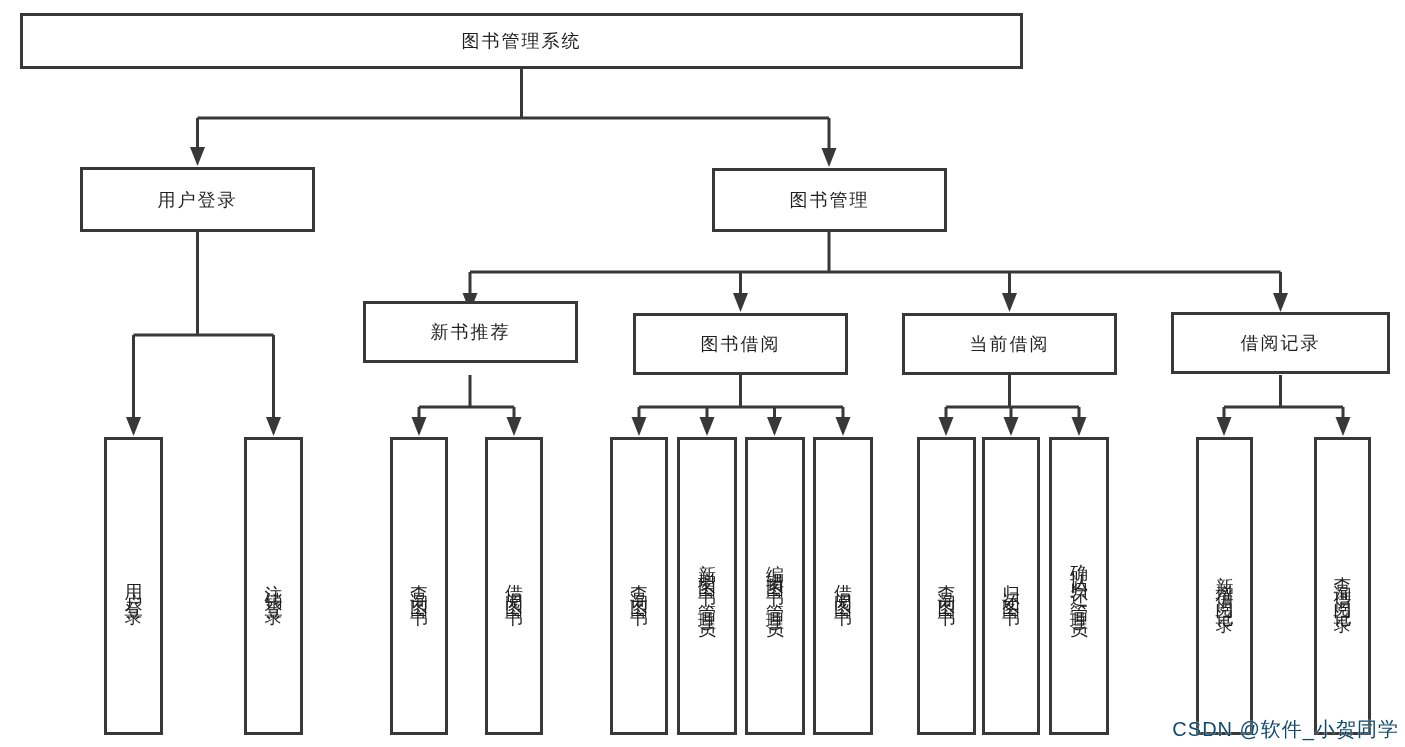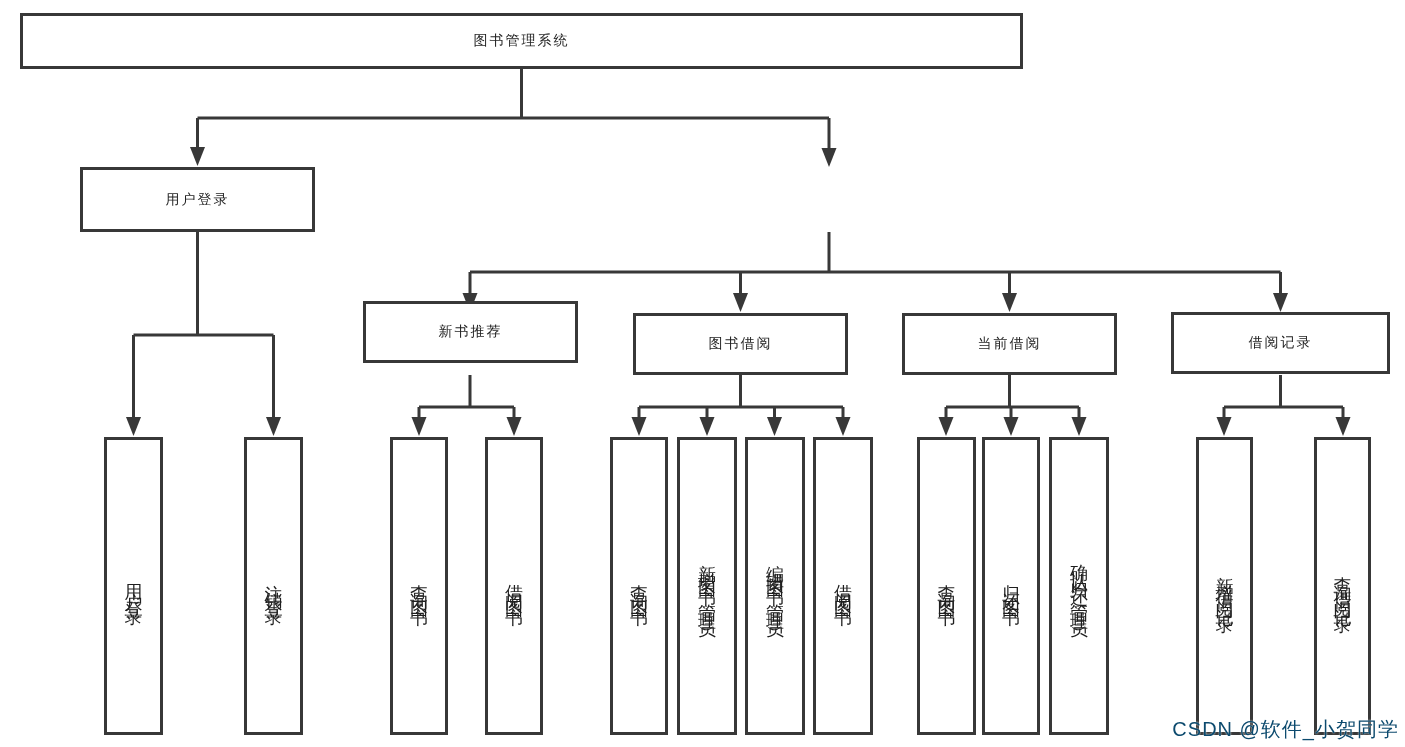--- a/index.html
+++ b/index.html
@@ -5,21 +5,21 @@
   html,body{margin:0;padding:0;background:#ffffff;}
   .canvas{
     position:relative;width:1405px;height:747px;background:#ffffff;overflow:hidden;
     font-family:"Liberation Sans","DejaVu Sans",sans-serif;color:#1f1f1f;
   }
   .lines{position:absolute;left:0;top:0;width:1405px;height:747px;}
   .box{
     position:absolute;box-sizing:border-box;border:3px solid #383838;background:#ffffff;
     display:flex;align-items:center;justify-content:center;
   }
-  .h-box{font-size:14px;letter-spacing:2px;justify-content:center;}
+  .h-box{font-size:18px;letter-spacing:2px;justify-content:center;}
   .v-box{
     writing-mode:vertical-rl;text-orientation:mixed;
     font-size:18px;letter-spacing:8px;line-height:1;
   }
   .v-box span{display:block;}
   .watermark{
     position:absolute;right:6px;bottom:4px;font-size:20px;letter-spacing:1px;
     color:#0c4a6e;text-shadow:0 0 2px #ffffff;white-space:nowrap;
   }
 </style>
@@ -75,20 +75,23 @@
     </g>
   </svg>
 
   <div class="box h-box" style="left:20px;top:13px;width:1003px;height:56px;">
     <span>图书管理系统</span>
   </div>
 
   <div class="box h-box" style="left:80px;top:167px;width:235px;height:65px;">
     <span>用户登录</span>
   </div>
+  <div class="box h-box" style="left:712px;top:168px;width:235px;height:64px;">
+    <span>图书管理</span>
+  </div>
 
   <div class="box h-box" style="left:363px;top:301px;width:215px;height:62px;">
     <span>新书推荐</span>
   </div>
   <div class="box h-box" style="left:633px;top:313px;width:215px;height:62px;">
     <span>图书借阅</span>
   </div>
   <div class="box h-box" style="left:902px;top:313px;width:215px;height:62px;">
     <span>当前借阅</span>
   </div>

